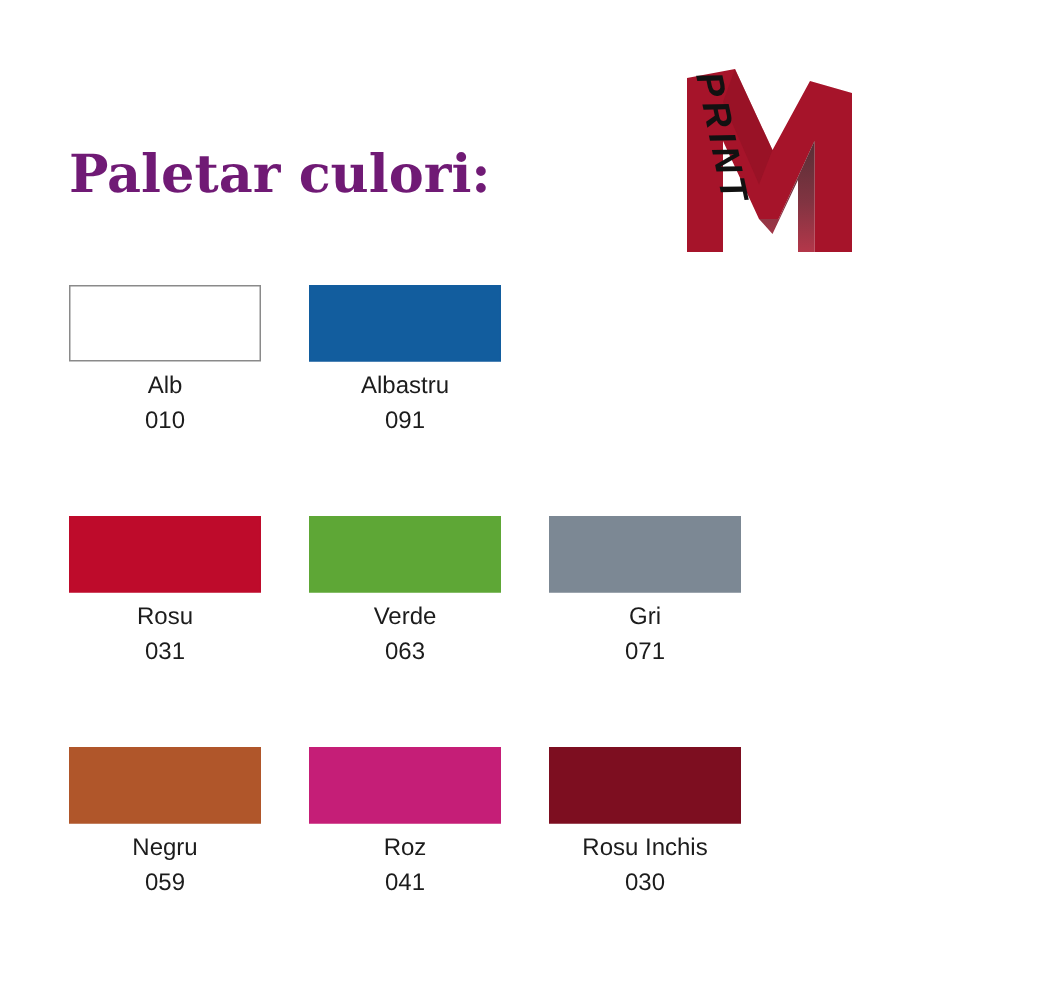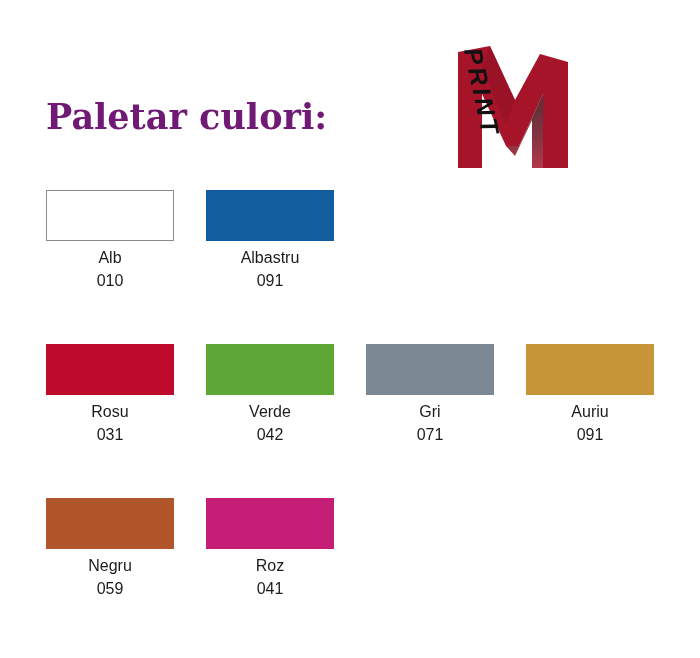--- a/index.html
+++ b/index.html
@@ -160,41 +160,41 @@
 
     <div class="palette-row">
       <div class="swatch-cell">
         <div class="swatch-chip" style="background: rgb(190, 11, 43); border: 1px solid rgb(190, 11, 43);"></div>
         <div class="swatch-name">Rosu</div>
         <div class="swatch-code">031</div>
       </div>
       <div class="swatch-cell">
         <div class="swatch-chip" style="background: rgb(94, 167, 54); border: 1px solid rgb(94, 167, 54);"></div>
         <div class="swatch-name">Verde</div>
-        <div class="swatch-code">042</div>
+        <div class="swatch-code">063</div>
       </div>
       <div class="swatch-cell">
         <div class="swatch-chip" style="background: rgb(124, 136, 148); border: 1px solid rgb(124, 136, 148);"></div>
         <div class="swatch-name">Gri</div>
         <div class="swatch-code">071</div>
       </div>
-      <div class="swatch-cell">
-        <div class="swatch-chip" style="background: rgb(198, 149, 56); border: 1px solid rgb(198, 149, 56);"></div>
-        <div class="swatch-name">Auriu</div>
-        <div class="swatch-code">091</div>
-      </div>
     </div>
 
     <div class="palette-row">
       <div class="swatch-cell">
         <div class="swatch-chip" style="background: rgb(176, 86, 42); border: 1px solid rgb(176, 86, 42);"></div>
         <div class="swatch-name">Negru</div>
         <div class="swatch-code">059</div>
       </div>
       <div class="swatch-cell">
         <div class="swatch-chip" style="background: rgb(197, 30, 119); border: 1px solid rgb(197, 30, 119);"></div>
         <div class="swatch-name">Roz</div>
         <div class="swatch-code">041</div>
       </div>
+      <div class="swatch-cell">
+        <div class="swatch-chip" style="background: rgb(125, 14, 32); border: 1px solid rgb(125, 14, 32);"></div>
+        <div class="swatch-name">Rosu Inchis</div>
+        <div class="swatch-code">030</div>
+      </div>
     </div>
 
   </div>
 </div>
 
 </body></html>

